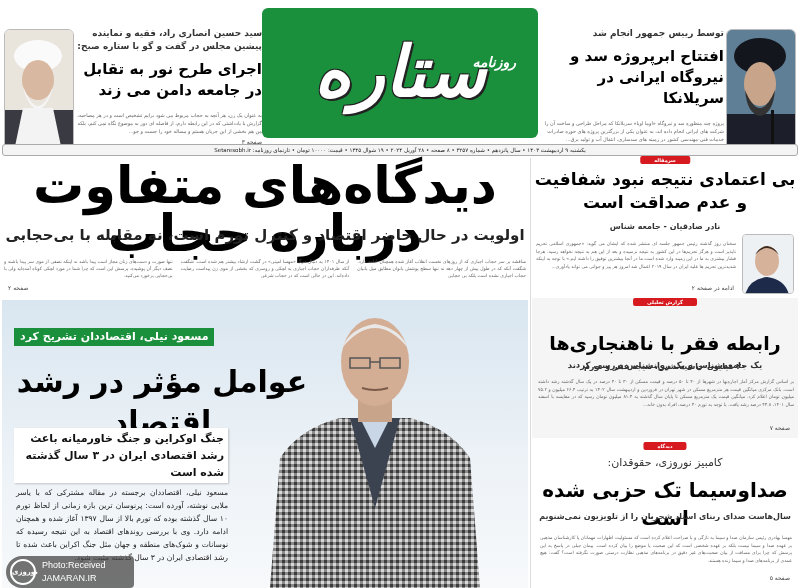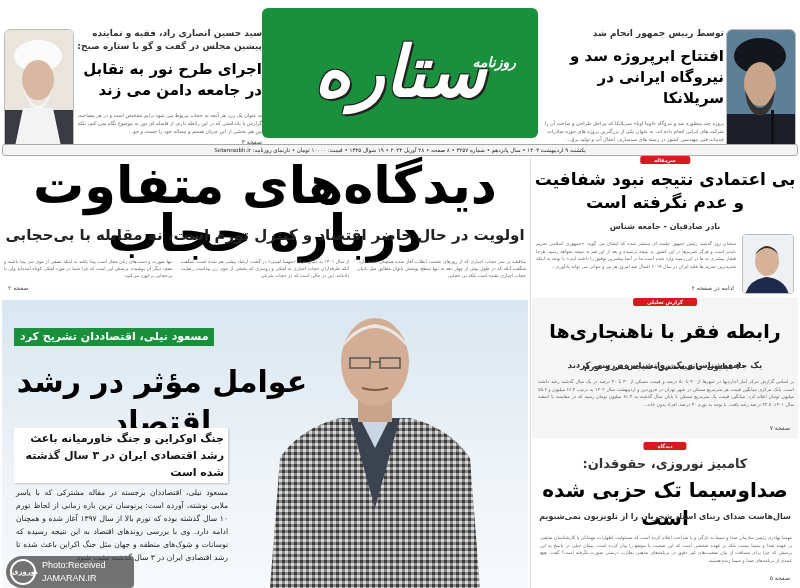--- a/index.html
+++ b/index.html
@@ -55,27 +55,27 @@
 
   .sb1 { top: 156px; height: 138px; }
   .sb1 .side-title { position: absolute; top: 12px; width: 266px; font-size: 17px; line-height: 23px; }
   .sb1 .byline { position: absolute; top: 66px; width: 266px; text-align: center; font-size: 8px; font-weight: bold; color: #333; }
   .sb1 .side-body { position: absolute; top: 84px; left: 4px; width: 200px; }
   .sb1 .photo { position: absolute; top: 78px; right: 4px; width: 52px; height: 60px; border: 1px solid #bbb; border-radius: 4px; overflow: hidden; background: #eef1f4; }
   .sb1 .cont { position: absolute; top: 128px; right: 64px; }
 
   .sb2 { top: 298px; height: 140px; background: #f5f5f5; }
   .sb2 .kick2 { position: absolute; top: 14px; width: 266px; text-align: center; font-size: 8.5px; font-weight: bold; color: #333; margin-top: 48px; }
-  .sb2 .side-title { position: absolute; top: 20px; width: 266px; font-size: 19px; line-height: 26px; }
+  .sb2 .side-title { position: absolute; top: 32px; width: 266px; font-size: 19px; line-height: 26px; }
   .sb2 .sub2 { position: absolute; top: 64px; width: 266px; text-align: center; font-size: 8px; font-weight: bold; color: #333; }
   .sb2 .side-body { position: absolute; top: 80px; left: 6px; width: 256px; }
   .sb2 .side-page { position: absolute; top: 126px; right: 8px; }
 
   .sb3 { top: 442px; height: 146px; }
-  .sb3 .kick3 { position: absolute; top: 14px; width: 266px; text-align: center; font-size: 13px; font-weight: bold; color: #333; }
+  .sb3 .kick3 { position: absolute; top: 14px; width: 266px; text-align: center; font-size: 11px; font-weight: normal; color: #333; }
   .sb3 .side-title { position: absolute; top: 34px; width: 266px; font-size: 20px; line-height: 28px; }
   .sb3 .sub3 { position: absolute; top: 70px; width: 266px; text-align: center; font-size: 8px; font-weight: bold; color: #333; }
   .sb3 .side-body { position: absolute; top: 92px; left: 8px; width: 252px; }
   .sb3 .side-page { position: absolute; top: 132px; right: 8px; }
 
   .divider-v { position: absolute; left: 530px; top: 158px; width: 1px; height: 430px; background: #ddd; }
 </style>
 </head>
 <body>
 
@@ -169,21 +169,21 @@
   <div class="wm-text">
     <div>Photo:Received</div>
     <div>JAMARAN.IR</div>
   </div>
 </div>
 
 <div class="divider-v"></div>
 
 <div class="side-block sb1">
   <div class="red-tag" style="top:0">سرمقاله</div>
-  <div class="side-title">بی اعتمادی نتیجه نبود شفافیت و عدم نگرفته است</div>
+  <div class="side-title">بی اعتمادی نتیجه نبود شفافیت و عدم صداقت است</div>
   <div class="byline">نادر صادقیان - جامعه شناس</div>
   <div class="photo">
     <svg width="52" height="60" viewBox="0 0 52 60">
       <rect width="52" height="60" fill="#eef1f4"></rect>
       <path d="M4 60 Q8 44 26 42 Q44 44 48 60 Z" fill="#1e2a4a"></path>
       <ellipse cx="26" cy="26" rx="12" ry="15" fill="#d7b29a"></ellipse>
       <path d="M14 20 Q26 6 38 20 Q34 12 26 11 Q18 12 14 20 Z" fill="#3a2a20"></path>
     </svg>
   </div>
   <div class="side-body">سخنان روز گذشته رئیس جمهور جلسه ای منتشر شده که ایشان می گوید: «جمهوری اسلامی تحریم ناپذیر است و هرگز تحریم‌ها در این کشور به نتیجه نرسیده و بعد از این هم به نتیجه نخواهد رسید. هرجا فشار بیشتری به ما در این زمینه وارد شده است ما در آنجا بیشترین توفیق را داشته ایم.» با توجه به اینکه شدیدترین تحریم ها علیه ایران در سال ۲۰۱۹ اعمال شد امروز هر پیر و جوانی می تواند یادآوری...</div>

